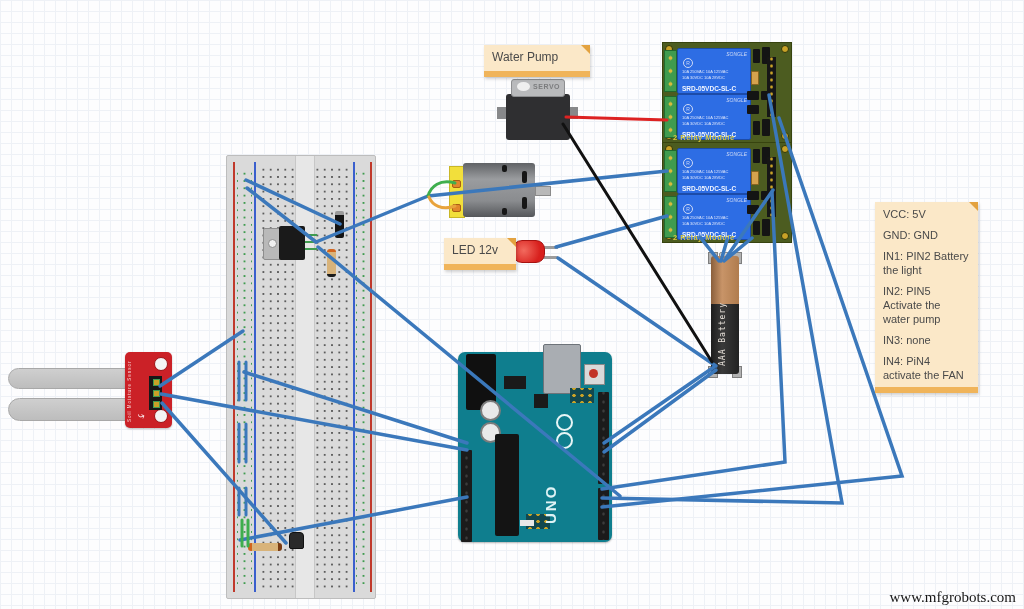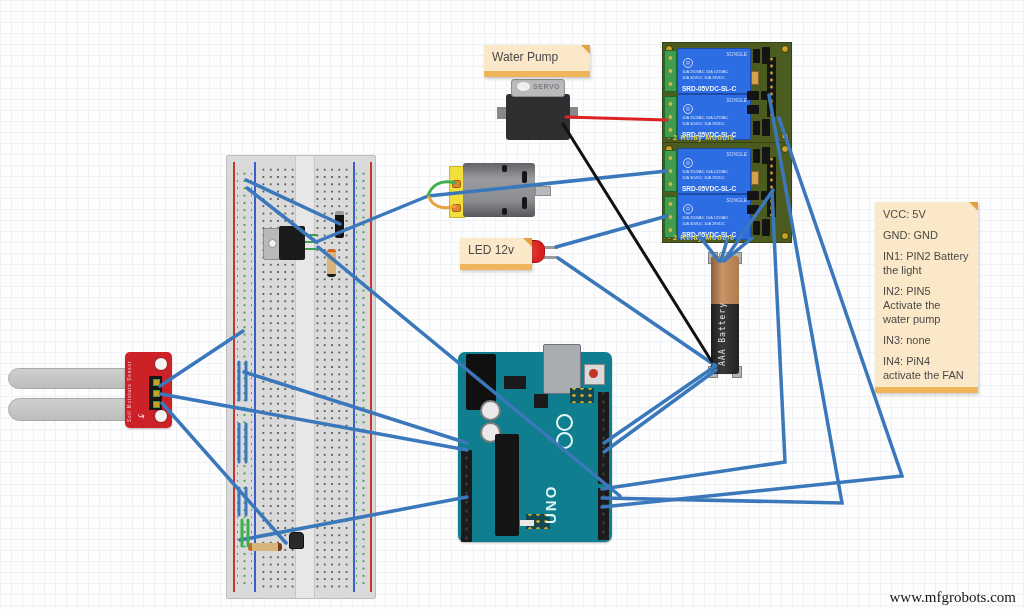--- a/index.html
+++ b/index.html
@@ -327,21 +327,21 @@
     <path d="M455,206 C442,211 432,205 429,197" stroke="#e8a33c" stroke-width="3" fill="none" stroke-linecap="round"></path>
     <line x1="566" y1="117" x2="667" y2="120" stroke="#dd2222" stroke-width="3" stroke-linecap="round"></line>
     <line x1="563" y1="124" x2="712" y2="362" stroke="#111111" stroke-width="3" stroke-linecap="round"></line>
   </svg>
 
   <div class="note" style="left:484px;top:45px;width:90px">
     <div class="ln">Water Pump</div>
   </div>
 
 
-  <div class="note" style="left:460px;top:238px;width:56px">
+  <div class="note" style="left:444px;top:238px;width:56px">
     <div class="ln">LED 12v</div>
   </div>
 
 
   <div class="note note-big" style="left:875px;top:202px;width:87px">
     <div class="ln">VCC: 5V</div>
     <div class="ln">GND: GND</div>
     <div class="ln">IN1: PIN2 Battery the light</div>
     <div class="ln">IN2: PIN5 Activate the water pump</div>
     <div class="ln">IN3: none</div>

